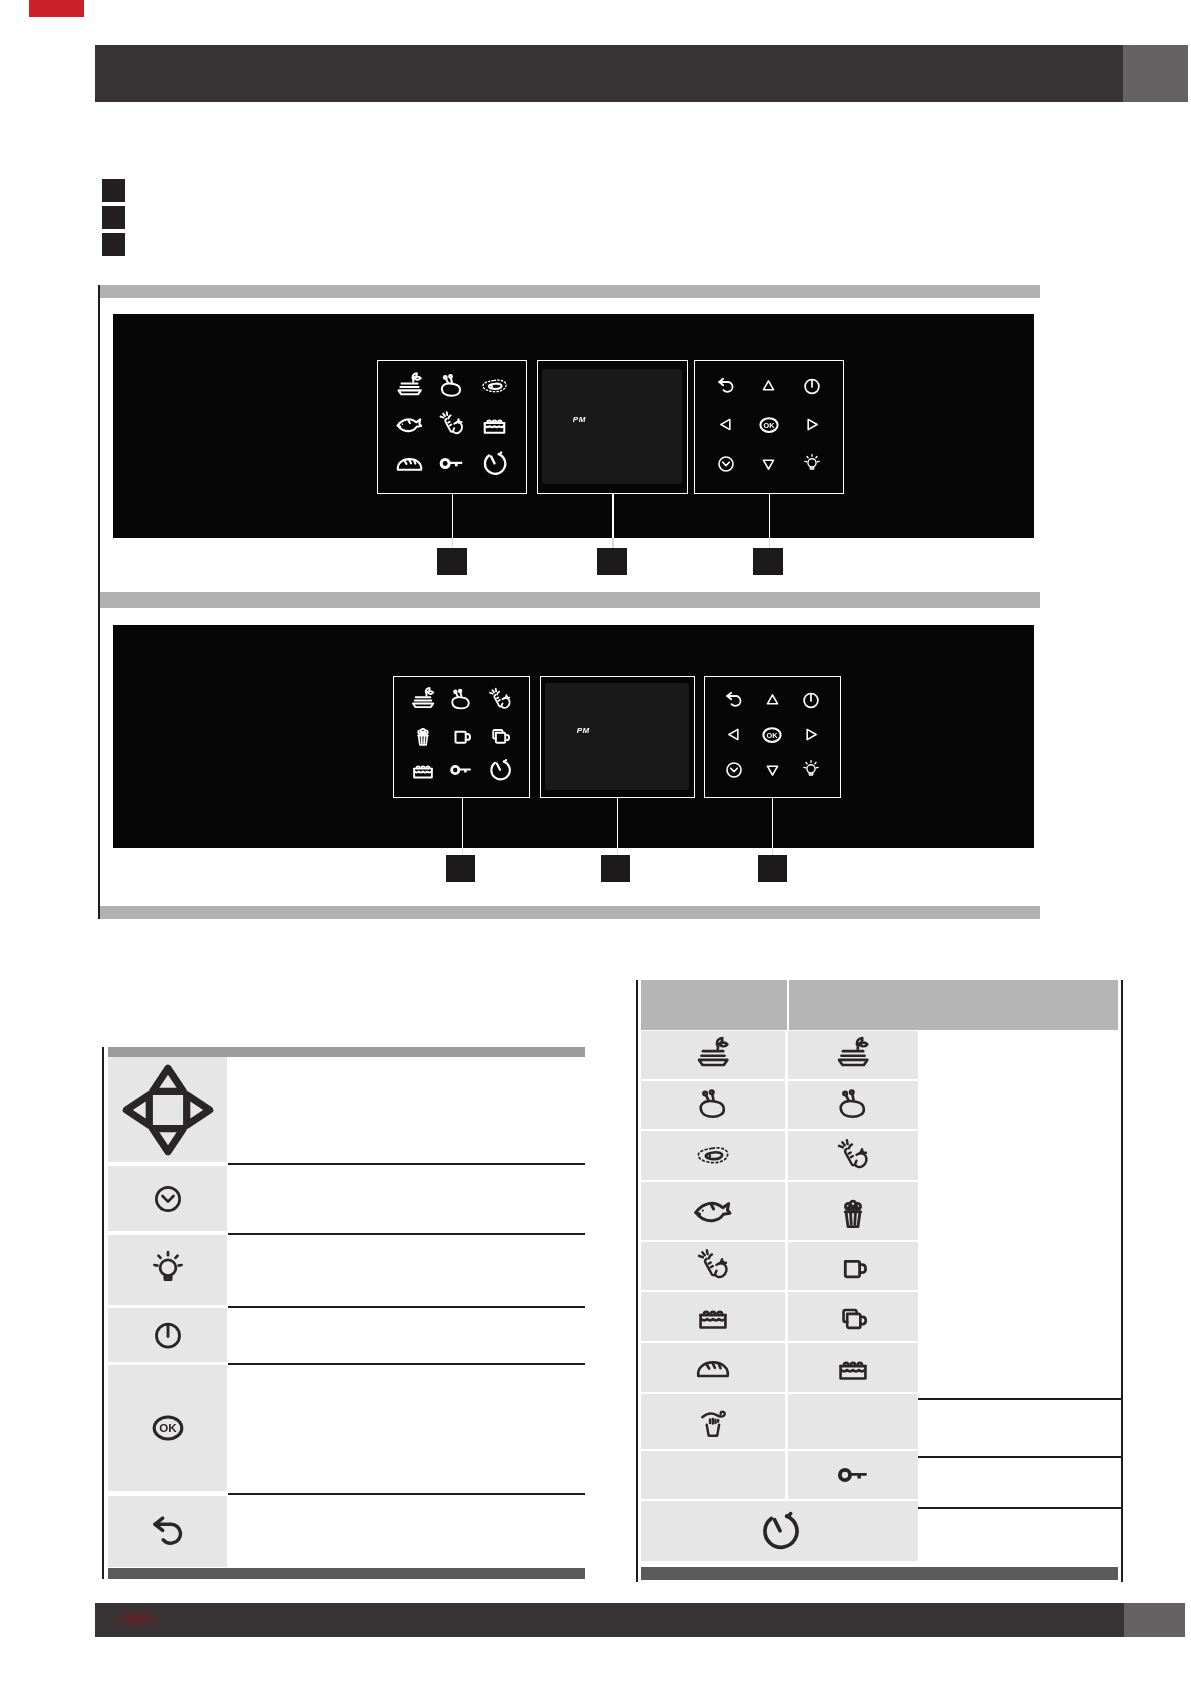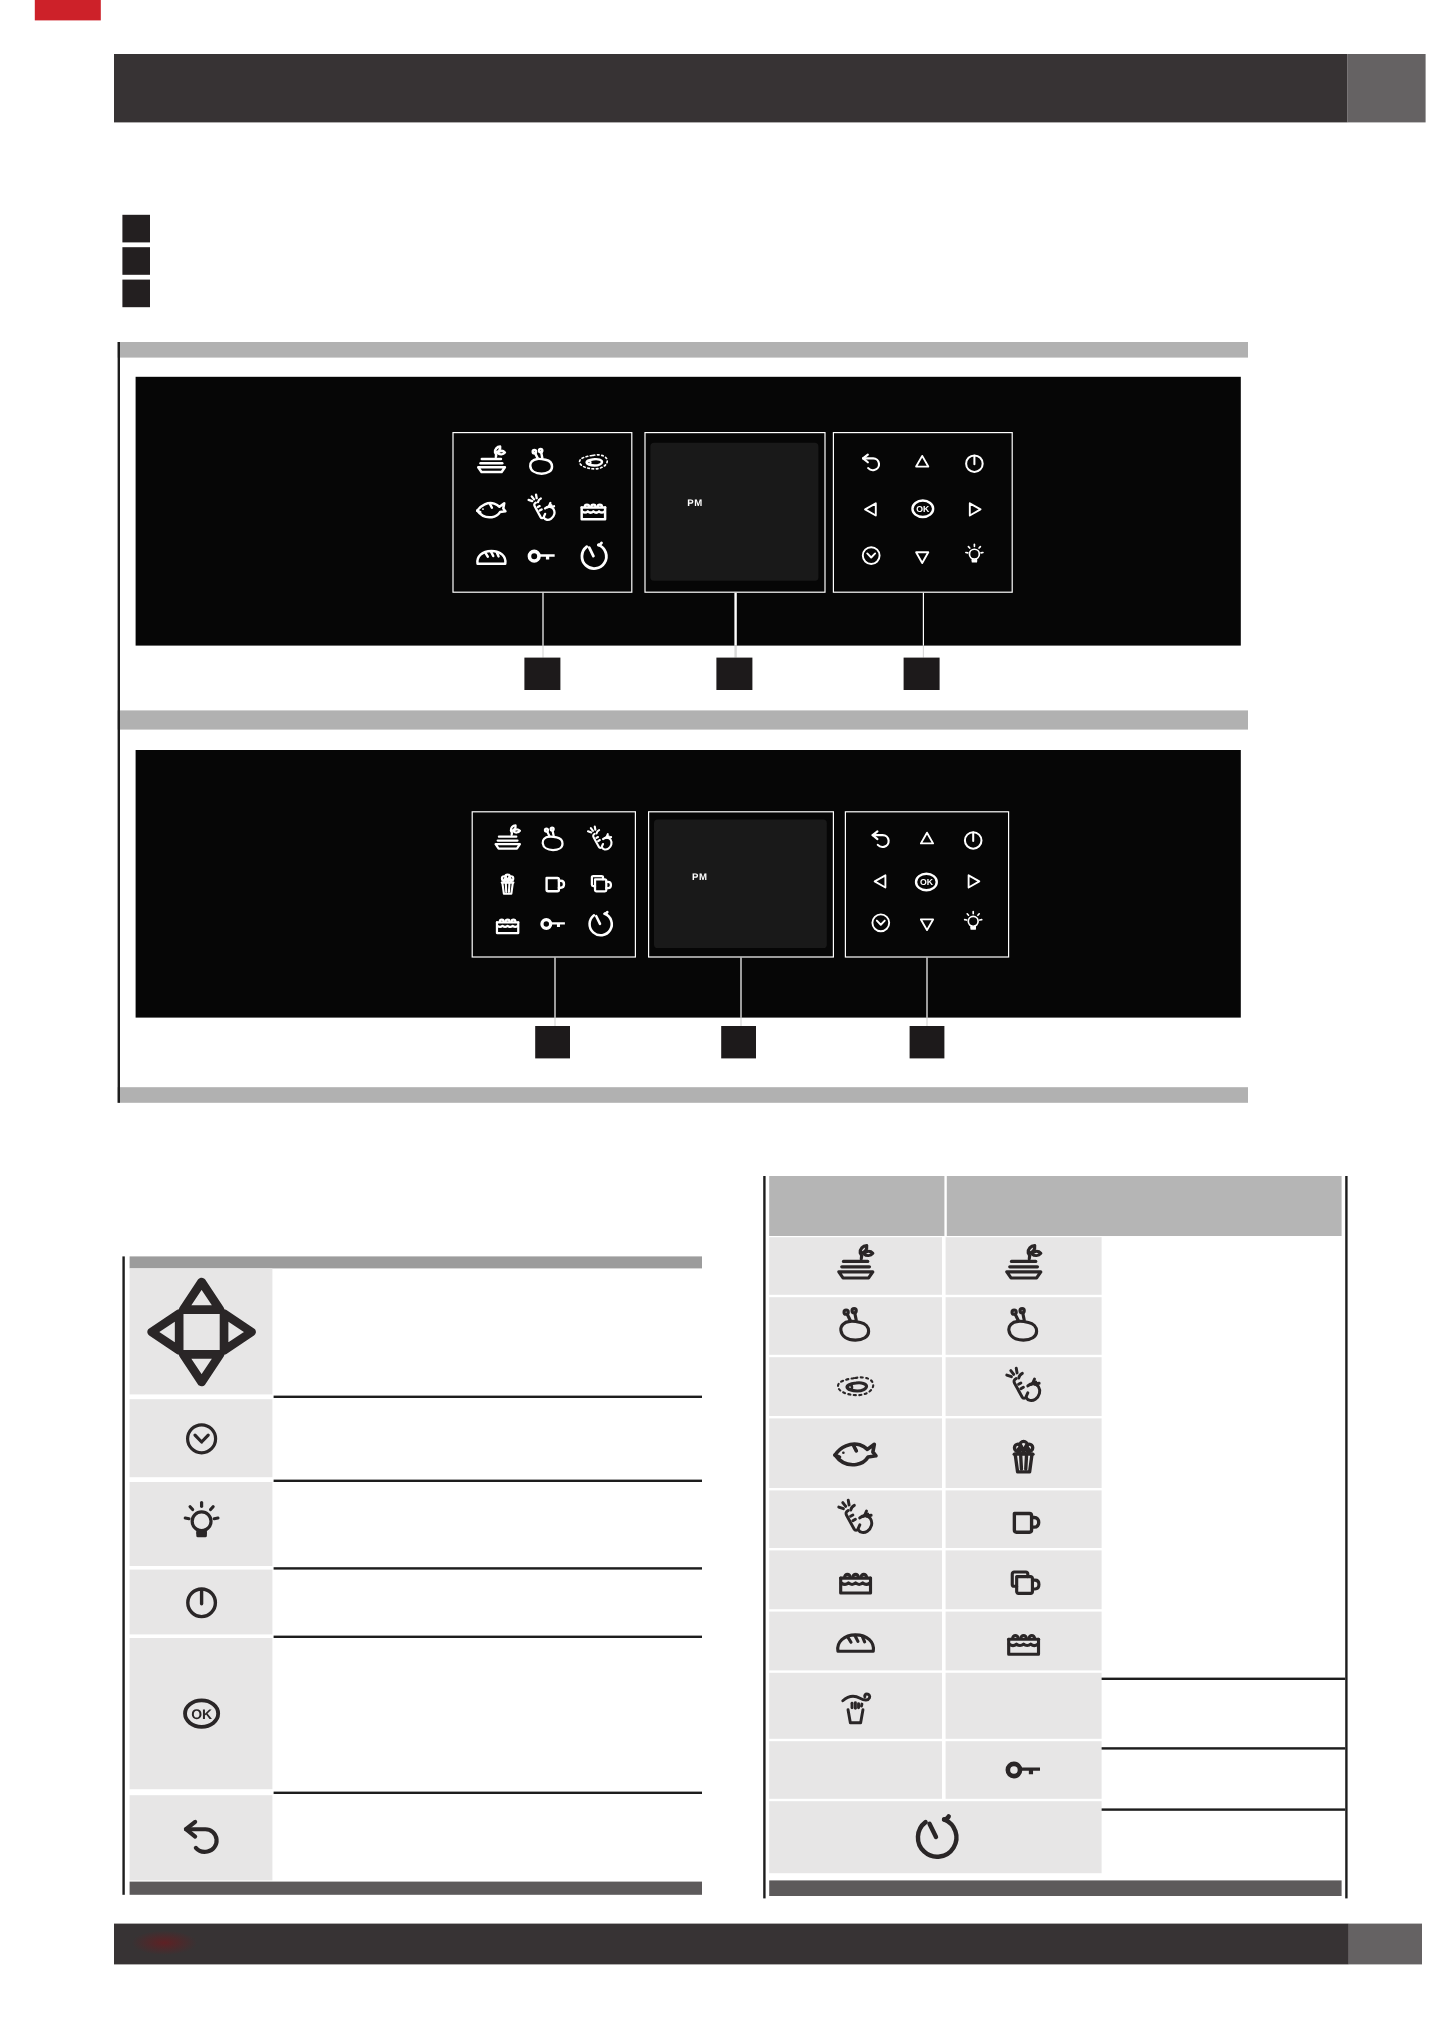--- a/index.html
+++ b/index.html
@@ -36,20 +36,21 @@
   .cgrid svg { width:24px; height:24px; }
   .cgrid svg[data-name="up-icon"], .cgrid svg[data-name="down-icon"],
   .cgrid svg[data-name="left-icon"], .cgrid svg[data-name="right-icon"] { width:21px; height:21px; }
   .cgrid svg[data-name="ok-icon"] { width:30px; height:30px; }
   .screen {
     position:absolute; background:#191919; border-radius:3px;
   }
   .pm-text {
     position:absolute; left:22%; top:40%; color:#ffffff; font-size:8px; font-weight:bold;
     letter-spacing:.5px;
+    font-style:italic;
   }
   .connector-w { position:absolute; width:1.5px; background:#ffffff; }
   .connector-g { position:absolute; width:1.5px; background:#d9d9d9; }
   .callout { position:absolute; width:30px; height:27px; background:#1d1a1b; }
 
   
   .icon-cell { background:#e7e6e6; display:flex; align-items:center; justify-content:center; color:#2a2627; }
   .lt-header { background:#9c9c9c; }
   .rt-header-cell { background:#b5b5b5; }
   .table-footer { background:#5d5a5b; }

